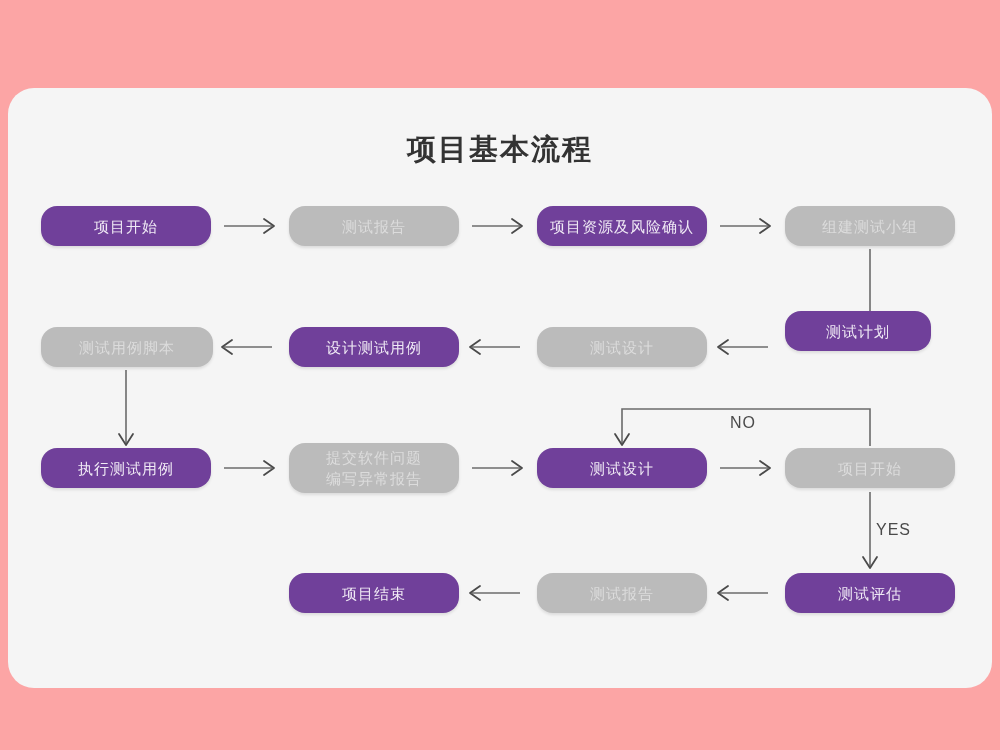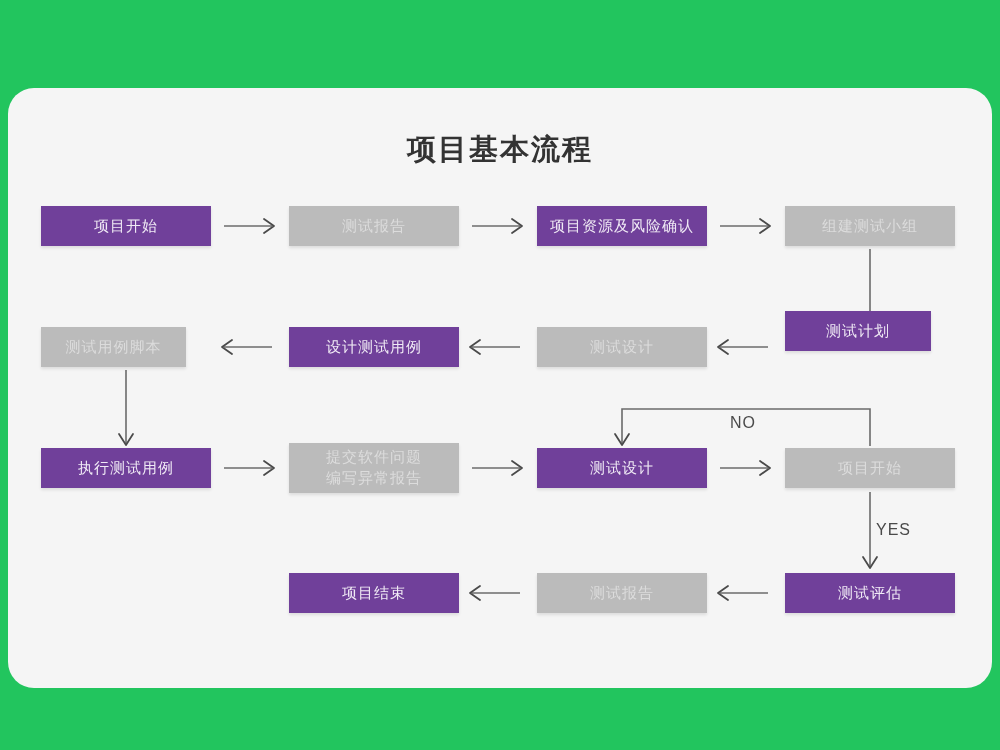--- a/index.html
+++ b/index.html
@@ -9,21 +9,21 @@
     width: 1000px;
     height: 750px;
     overflow: hidden;
     font-family: "Liberation Sans", "DejaVu Sans", sans-serif;
   }
 
   #canvas {
     position: relative;
     width: 1000px;
     height: 750px;
-    background: #22c55e;
+    background: #fca5a5;
   }
 
   
   #card {
     position: absolute;
     left: 8px;
     top: 88px;
     width: 984px;
     height: 600px;
     background: #f5f5f5;
@@ -41,31 +41,30 @@
     font-weight: 700;
     color: #333333;
     letter-spacing: 2px;
     white-space: pre;
   }
 
   
   .node {
     position: absolute;
     box-sizing: border-box;
-    border-radius: 0;
+    border-radius: 16px;
     display: flex;
     align-items: center;
     justify-content: center;
     text-align: center;
     font-size: 15px;
     line-height: 21px;
     letter-spacing: 1px;
     white-space: pre-line;
     box-shadow: 0 2px 3px rgba(0,0,0,0.10);
-    font-family: Liberation Serif, serif;
   }
   .node.purple {
     background: #70409a;
     color: #f0eaf5;
   }
   .node.gray {
     background: #bbbbbb;
     color: #dcdcdc;
   }
 
@@ -176,21 +175,21 @@
       <path class="wire" d="M 520 593 L 472 593"></path>
       <path class="wire-head" d="M 480 586 L 470 593 L 480 600"></path>
     </g>
   </svg>
 
   <div class="node purple" style="left:41px;top:206px;width:170px;height:40px;">项目开始</div>
   <div class="node gray" style="left:289px;top:206px;width:170px;height:40px;">测试报告</div>
   <div class="node purple" style="left:537px;top:206px;width:170px;height:40px;">项目资源及风险确认</div>
   <div class="node gray" style="left:785px;top:206px;width:170px;height:40px;">组建测试小组</div>
 
-  <div class="node gray" style="left:41px;top:327px;width:145px;height:40px;">测试用例脚本</div>
+  <div class="node gray" style="left:41px;top:327px;width:172px;height:40px;">测试用例脚本</div>
   <div class="node purple" style="left:289px;top:327px;width:170px;height:40px;">设计测试用例</div>
   <div class="node gray" style="left:537px;top:327px;width:170px;height:40px;">测试设计</div>
   <div class="node purple" style="left:785px;top:311px;width:146px;height:40px;">测试计划</div>
 
   <div class="node purple" style="left:41px;top:448px;width:170px;height:40px;">执行测试用例</div>
   <div class="node gray" style="left:289px;top:443px;width:170px;height:50px;">提交软件问题
 编写异常报告</div>
   <div class="node purple" style="left:537px;top:448px;width:170px;height:40px;">测试设计</div>
   <div class="node gray" style="left:785px;top:448px;width:170px;height:40px;">项目开始</div>
 

